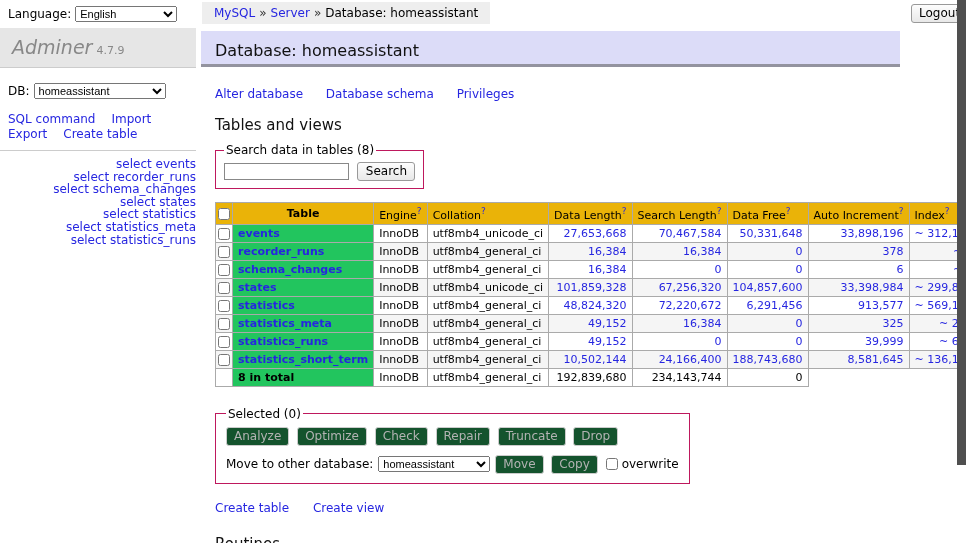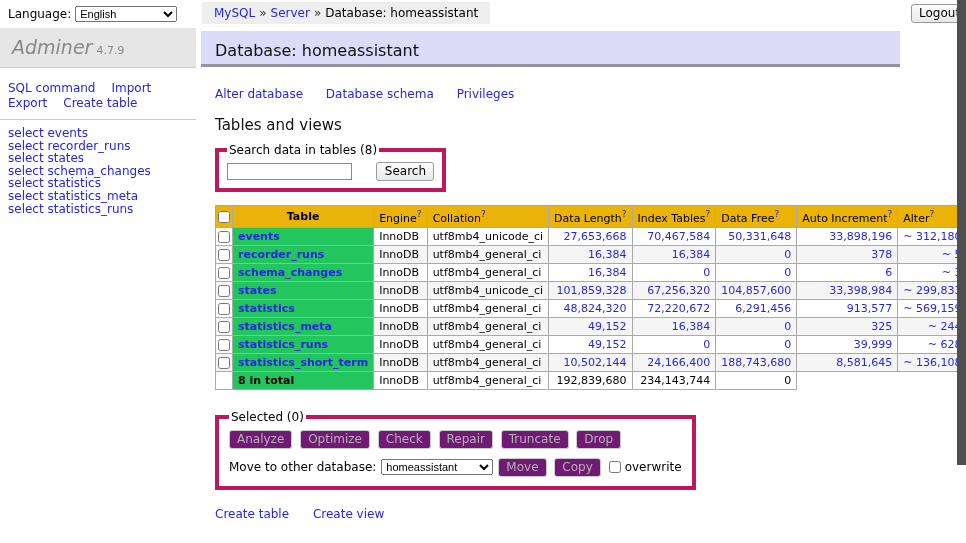--- a/index.html
+++ b/index.html
@@ -23,21 +23,21 @@
     padding: 8px 0 9px 12px;
   }
   .brand .app-name { font-style: italic; font-size: 19px; color: #888; font-weight: normal; display: inline; }
   .brand .app-version { font-size: 11px; color: #888; margin-left: 4px; }
   .db-row { padding: 15px 0 0 8px; white-space: nowrap; }
   .db-row select { width: 132px; font-size: 11px; margin-left: 4px; }
   .cmd-links { padding: 13px 0 0 8px; line-height: 15px; width: 180px; }
   .cmd-links a { margin-right: 16px; white-space: nowrap; }
   #sidebar hr { border: none; border-top: 1px solid #ccc; margin: 8px 0 7px 0; width: 196px; }
   ul.select-links { list-style: none; padding-left: 8px; }
-  ul.select-links li { line-height: 12.6px; }
+  ul.select-links li { line-height: 12.6px; text-align: right; }
   ul.select-links a { white-space: nowrap; }
 
   
   #breadcrumb {
     position: absolute; left: 202px; top: 2px; height: 22px;
     background: #eee; padding: 0 12px; line-height: 22px; white-space: nowrap;
   }
   #breadcrumb .sep { color: #333; margin: 0 4px; }
   #logout-btn {
     position: absolute; left: 911px; top: 4px;
@@ -53,32 +53,32 @@
     background: #dcdcf8; border-bottom: 3px solid #93939f;
   }
   #title-bar h2 { font-size: 16px; font-weight: normal; color: #111; padding: 10px 0 0 14px; }
 
   
   #content { position: absolute; left: 215px; top: 67px; width: 700px; }
   .page-links { margin-top: 20px; }
   .page-links a { margin-right: 19px; }
   h3.section { font-size: 15px; font-weight: normal; color: #111; margin-top: 15px; }
 
-  fieldset { border: 4px solid #be185d; padding: 5px 8px 7px 8px; width: fit-content; }
+  fieldset { border: 1px solid #be185d; padding: 5px 8px 7px 8px; width: fit-content; }
   fieldset legend { font-size: 12px; padding: 0 2px; }
   #search-fieldset { margin-top: 9px; }
   #search-fieldset input[type="text"] { width: 125px; height: 17px; border: 1px solid #888; font-size: 11px; padding: 0 2px; }
   button, .btn {
     font-size: 12px; padding: 1px 7px 2px 7px;
     border: 1px solid #999; border-radius: 3px;
     background: linear-gradient(#fdfdfd, #e8e8e8);
     cursor: pointer; font-family: inherit;
   }
-  #search-fieldset button { margin-left: 20px; padding-left: 8px; }
-  button:disabled { color: #b3b3b3; border-color: #ccc; background: #701a75; cursor: default; }
+  #search-fieldset button { margin-left: 4px; padding-left: 8px; }
+  button:disabled { color: #b3b3b3; border-color: #ccc; background: #14532d; cursor: default; }
 
   
   table { border-collapse: collapse; margin-top: 13px; font-size: 11px; }
   th, td { border: 1px solid #aaa; padding: 2px 5px; white-space: nowrap; line-height: 13px; }
   thead th, thead td { background: #eab308; font-weight: normal; text-align: left; }
   thead th.tbl-head { font-weight: bold; text-align: center; }
   sup.help { color: #2626e0; font-size: 9px; }
   tbody th.name-cell, tfoot th.name-cell { background: #22c55e; text-align: left; }
   tbody th.name-cell a { font-weight: bold; }
   tbody tr:nth-child(even) td { background: #f5f5f5; }
@@ -109,30 +109,33 @@
 </head>
 <body>
 
 <div id="sidebar">
   <div class="lang-row">
     <span>Language:</span><select><option selected="">English</option></select>
   </div>
   <div class="brand">
     <h1 class="app-name">Adminer</h1><span class="app-version">4.7.9</span>
   </div>
+  <div class="db-row">
+    <span>DB:</span><select><option selected="">homeassistant</option></select>
+  </div>
   <div class="cmd-links">
     <a href="#">SQL command</a><a href="#">Import</a><br>
     <a href="#">Export</a><a href="#">Create table</a>
   </div>
   <hr>
   <ul class="select-links">
     <li><a href="#">select events</a></li>
     <li><a href="#">select recorder_runs</a></li>
+    <li><a href="#">select schema_changes</a></li>
     <li><a href="#">select states</a></li>
-    <li><a href="#">select schema_changes</a></li>
     <li><a href="#">select statistics</a></li>
     <li><a href="#">select statistics_meta</a></li>
     <li><a href="#">select statistics_runs</a></li>
   </ul>
 </div>
 
 <div id="breadcrumb">
   <a href="#">MySQL</a><span class="sep">»</span><a href="#">Server</a><span class="sep">»</span><span>Database: homeassistant</span>
 </div>
 <button id="logout-btn">Logout</button>
@@ -158,24 +161,24 @@
   </fieldset>
 
   <table>
     <thead>
       <tr>
         <td class="check-cell"><input type="checkbox" style=""></td>
         <th class="tbl-head">Table</th>
         <th><span>Engine</span><sup class="help">?</sup></th>
         <th><span>Collation</span><sup class="help">?</sup></th>
         <th><span>Data Length</span><sup class="help">?</sup></th>
-        <th><span>Index Tables</span><sup class="help">?</sup></th>
+        <th><span>Search Length</span><sup class="help">?</sup></th>
         <th><span>Data Free</span><sup class="help">?</sup></th>
         <th><span>Auto Increment</span><sup class="help">?</sup></th>
-        <th><span>Alter</span><sup class="help">?</sup></th>
+        <th><span>Index</span><sup class="help">?</sup></th>
 
       </tr>
     </thead>
     <tbody>
       <tr>
         <td class="check-cell"><input type="checkbox" style=""></td>
         <th class="name-cell"><a href="#">events</a></th>
         <td>InnoDB</td>
         <td>utf8mb4_unicode_ci</td>
         <td class="num">

